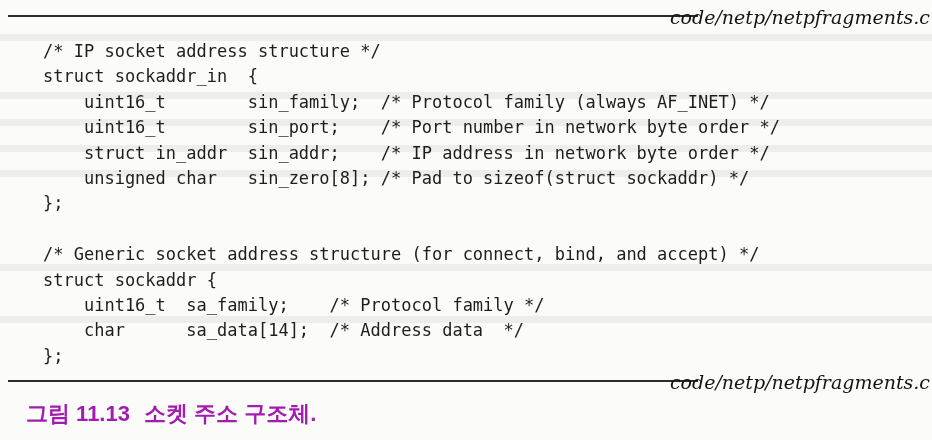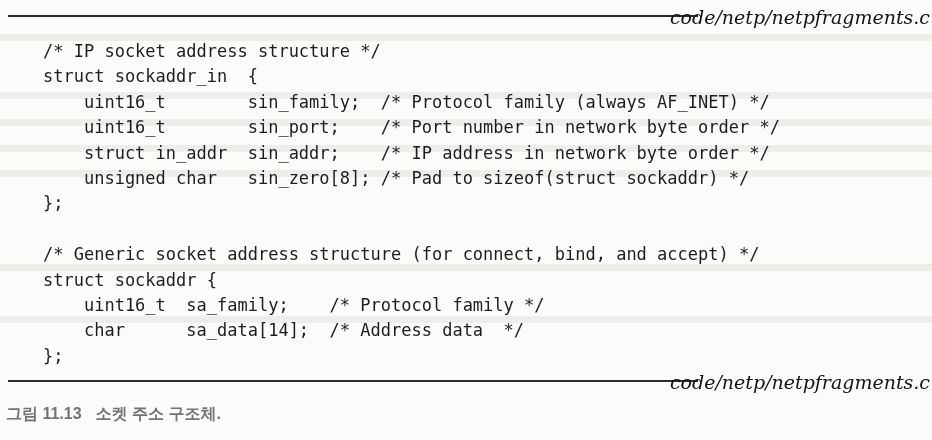--- a/index.html
+++ b/index.html
@@ -52,26 +52,26 @@
     top: 31px;
     margin: 8px;
     font-family: "DejaVu Sans Mono", monospace;
     font-size: 17px;
     line-height: 25.4px;
     color: #1d1d1d;
     white-space: pre;
   }
   #caption {
     position: absolute;
-    left: 6px;
+    left: 26px;
     top: 403px;
-    font-size: 16px;
+    font-size: 22px;
     line-height: 21px;
     font-weight: bold;
-    color: #737373;
+    color: #a21caf;
     white-space: nowrap;
   }
   #caption .fig-num { margin-right: 14px; }
 </style>
 </head>
 <body>
 
 <div id="page">
 
   <div class="streak" style="top:34px"></div>

